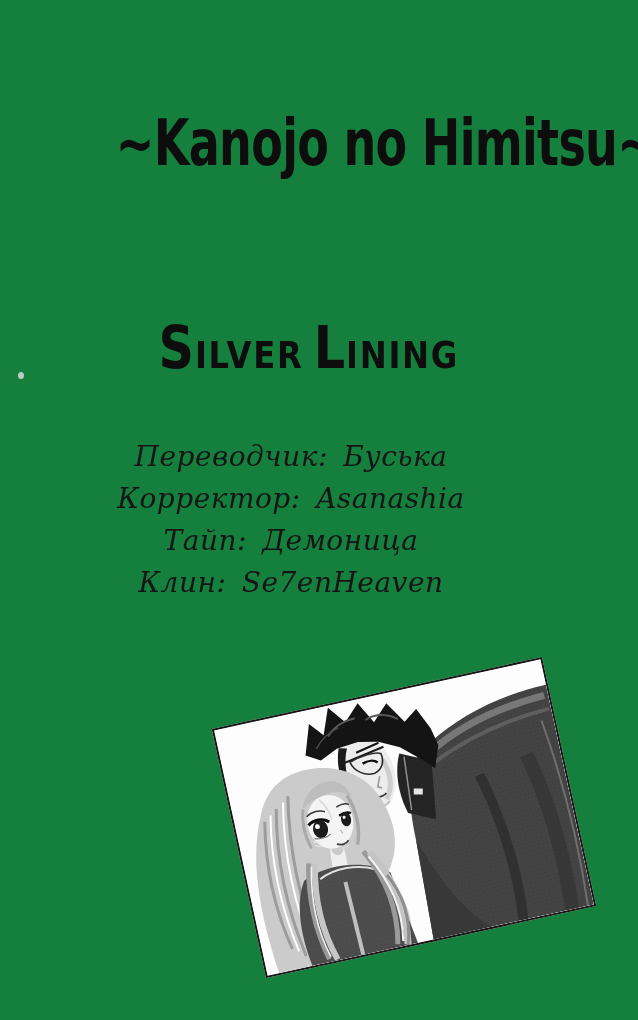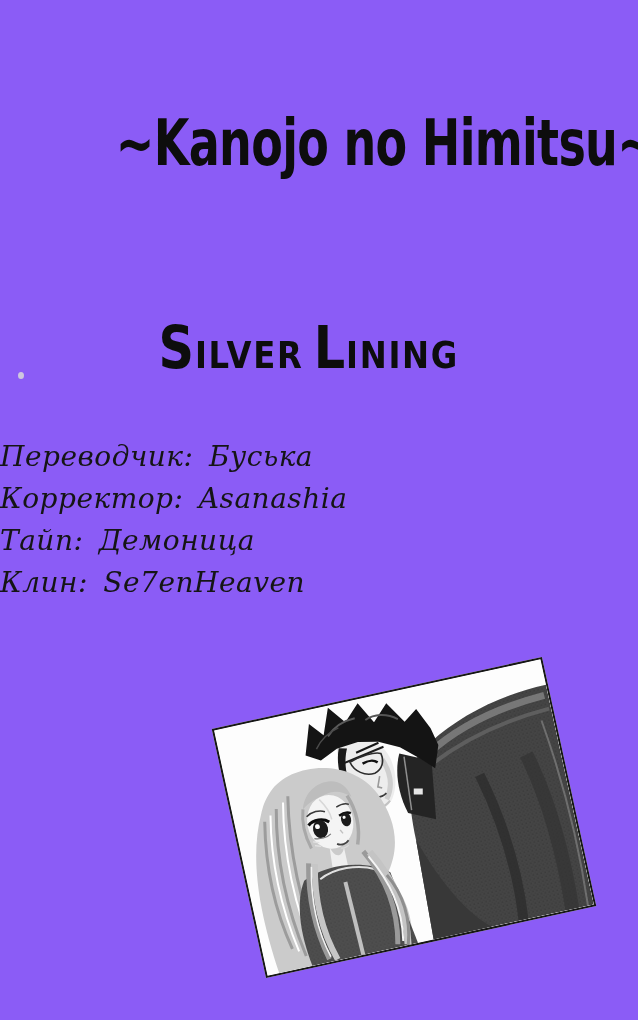--- a/index.html
+++ b/index.html
@@ -4,21 +4,21 @@
 <style>
   html, body { margin: 0; padding: 0; }
   body {
     width: 638px; height: 1020px;
     background: #ffffff;
     font-family: "DejaVu Sans", sans-serif;
   }
   .page {
     position: relative;
     width: 638px; height: 1020px;
-    background: #8b5cf6;
+    background: #15803d;
     overflow: hidden;
   }
 
   
   .series-title {
     position: absolute;
     left: 11px; top: 108px; width: 627px;
     text-align: center;
     white-space: nowrap;
     color: #0d0d0d;
@@ -51,21 +51,21 @@
     transform-origin: 50% 50%;
   }
   .chapter-title .big   { font-size: 58px; letter-spacing: 1px; }
   .chapter-title .small { font-size: 38px; letter-spacing: 2px; }
   .chapter-title .word2 { margin-left: 12px; }
 
   
   .credits {
     position: absolute;
     left: 0; top: 436px; width: 582px;
-    text-align: left;
+    text-align: center;
     color: #151515;
     font-family: "DejaVu Serif", serif;
     font-style: italic;
     font-size: 28px;
     line-height: 42px;
     letter-spacing: 0.5px;
     word-spacing: 6px;
   }
 
   

